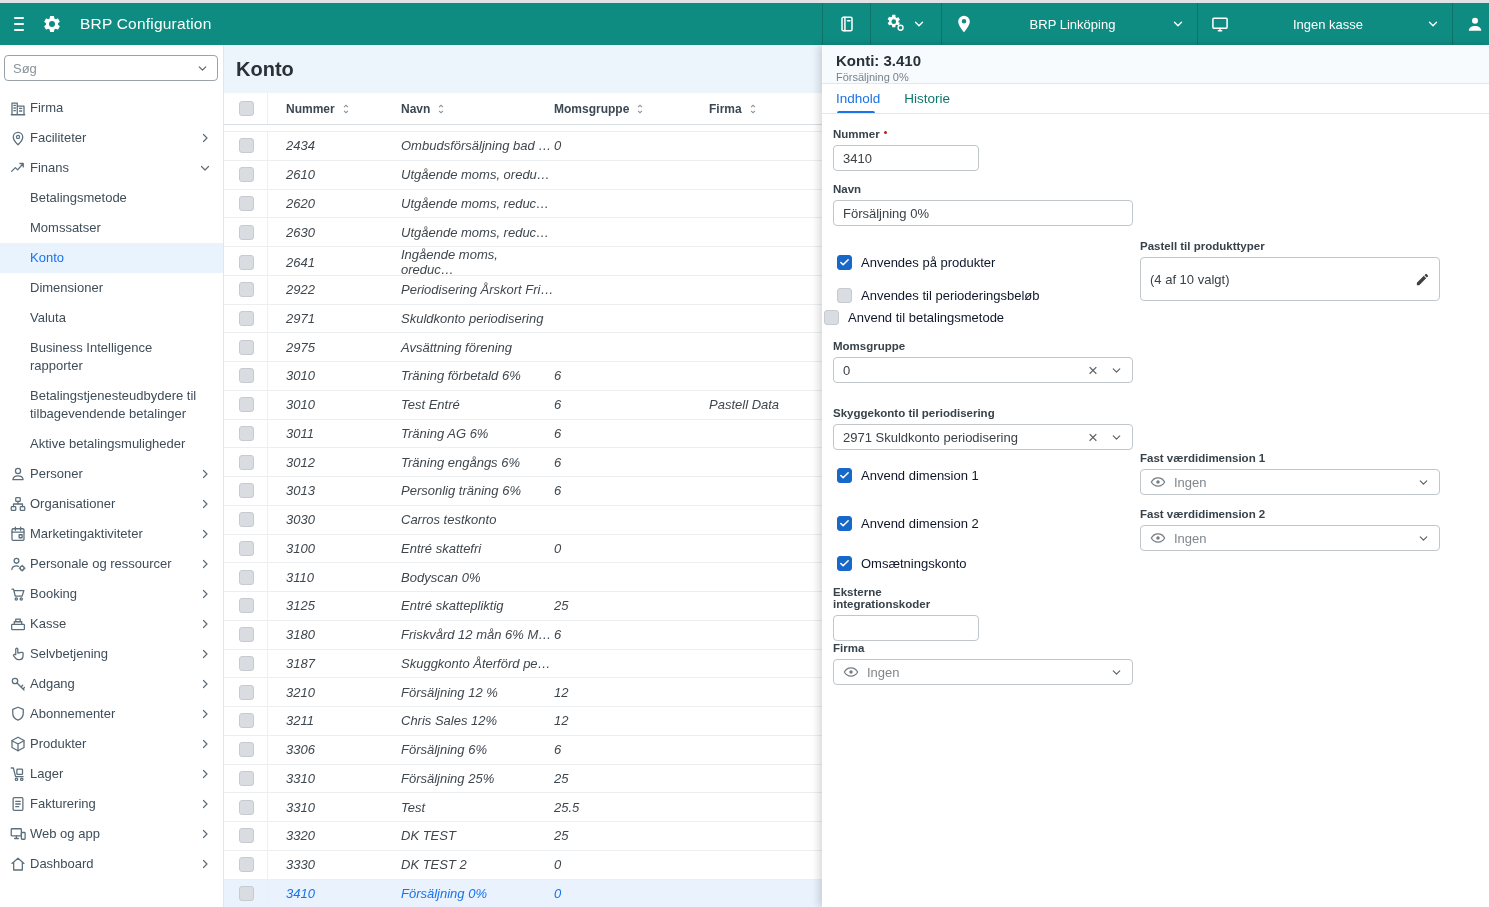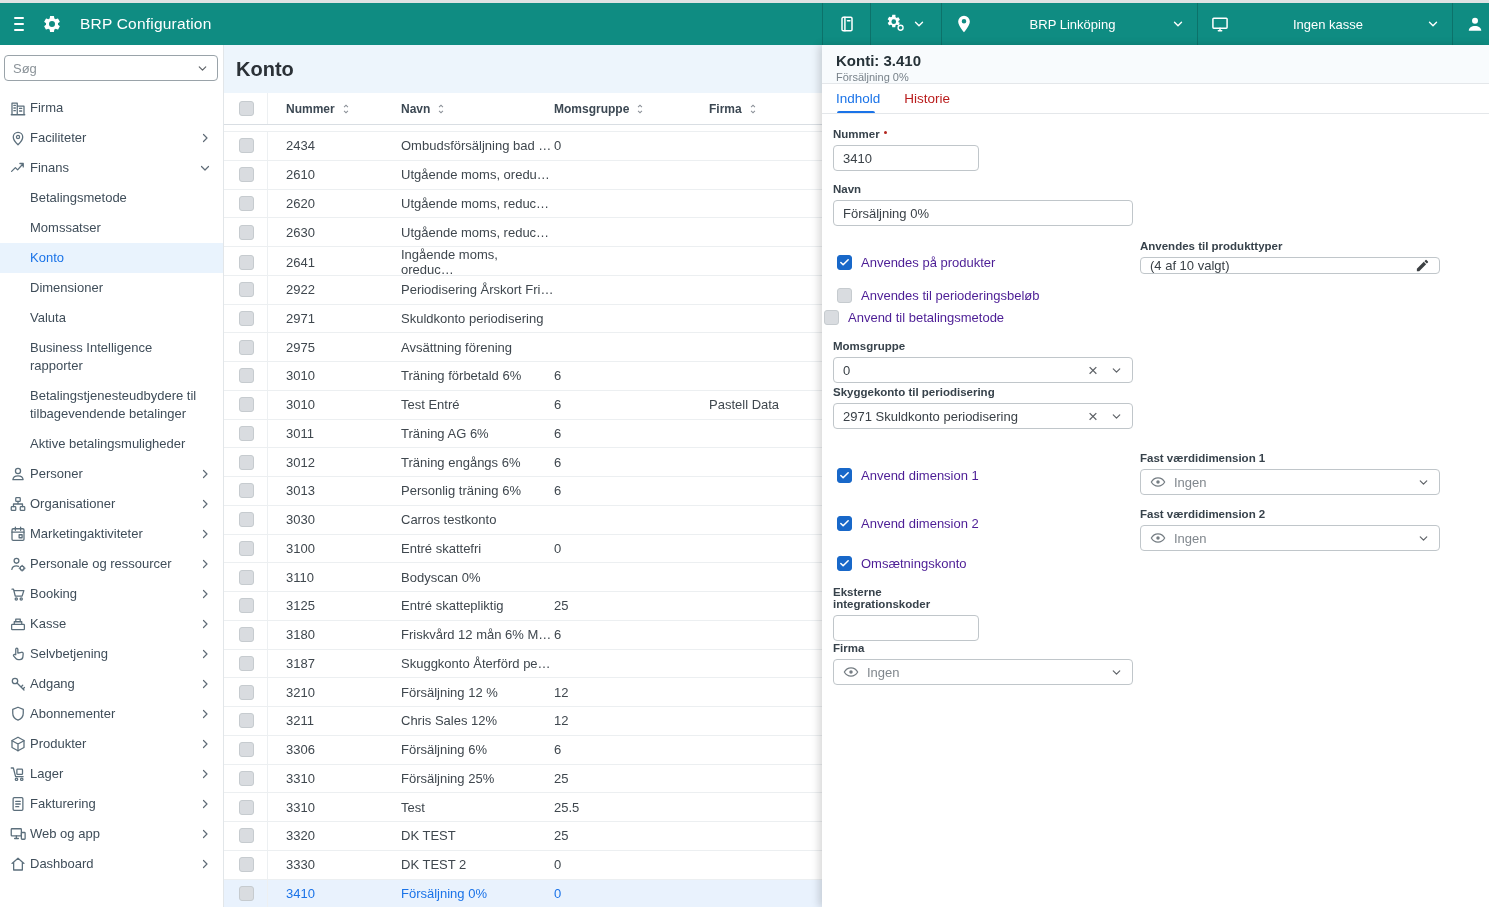--- a/index.html
+++ b/index.html
@@ -46,61 +46,61 @@
   .band { height:48px; display:flex; align-items:center; padding-left:12px; }
   .band h1 { font-size:20px; font-weight:700; color:#2b3137; }
   .table { background:#fff; width:624px; height:814px; overflow:hidden; }
   .thead, .trow { display:grid; grid-template-columns:44px 133px 153px 155px 1fr; align-items:center; }
   .thead { height:32px; border-bottom:1px solid #d9dee3; }
   .th { font-size:12px; font-weight:700; color:#3c4853; display:flex; align-items:center; gap:5px; }
   .th-num { padding-left:18px; }
   .sort { width:12px; height:12px; color:#8a9097; }
   .sort svg { width:12px; height:12px; display:block; }
   .rows { margin-top:6px; border-top:1px solid #eceff1; }
-  .trow { height:28.75px; border-bottom:1px solid #eceff1; font-size:13px; color:#3f474e; cursor:pointer; }
+  .trow { height:28.75px; border-bottom:1px solid #eceff1; font-size:13px; color:#3f474e; cursor:pointer;font-style:italic; }
   .cb-cell { height:100%; display:flex; align-items:center; border-right:1px solid #edf0f2; }
   .cb { width:15px; height:15px; border-radius:3px; background:#d9dce0; border:1px solid #c6cbcf; flex:0 0 auto; cursor:pointer; }
   .cb-cell .cb { margin-left:15px; }
   .c-num { padding-left:18px; }
   .trow.selected { background:#e9f2fd; }
   .trow.selected .c-num, .trow.selected .c-navn, .trow.selected .c-moms, .trow.selected .c-firma { color:#1a73e8; }
 
   
   .panel { position:absolute; top:0; right:0; width:667px; height:862px; background:#fff;
     box-shadow:-3px 0 8px rgba(0,0,0,.16); }
   .p-header { height:39px; background:#f8fbfd; border-bottom:1px solid #e4e7ea; padding:7px 0 0 14px; }
   .p-title { font-size:15px; font-weight:700; color:#263238; }
   .p-sub { font-size:11px; color:#78828a; margin-top:2px; }
   .p-tabs { height:30px; border-bottom:1px solid #e4e7ea; display:flex; align-items:center; padding-left:14px; gap:24px; position:relative; }
-  .tab { font-size:13.5px; color:#b91c1c; cursor:pointer; }
+  .tab { font-size:13.5px; color:#0f766e; cursor:pointer; }
   .tab.active { color:#1a73e8; font-weight:400; }
   .tab-underline { position:absolute; left:15px; bottom:0; width:38px; height:2px; background:#1a73e8; border-radius:2px 2px 0 0; }
   .p-body { position:relative; height:789px; }
   .fgroup { position:absolute; }
   .flabel { font-size:11.5px; font-weight:700; color:#37424b; margin-bottom:5px; display:flex; align-items:center; gap:4px; }
   .req { width:3px; height:3px; border-radius:50%; background:#b3261e; display:inline-block; margin-top:-4px; }
   .tbox { height:26px; border:1px solid #c0c6ca; border-radius:4px; background:#fff; font-size:13px; color:#3a4147;
     display:flex; align-items:center; padding:0 9px; width:100%; gap:8px; }
   .tbox input { border:none; outline:none; flex:1; font-size:13px; color:#3a4147; font-family:"Liberation Sans",sans-serif; background:transparent; width:100%; }
   .tbox .val { flex:1; }
   .tbox .val.gray { color:#80878d; }
-  .tbox.h28 { height:17px; }
+  .tbox.h28 { height:44px; }
   .clear-x { font-size:17px; color:#5f6368; line-height:1; cursor:pointer; margin-right:4px; }
   .dd-chev { width:13px; height:13px; color:#5f6368; cursor:pointer; }
   .dd-chev svg { width:13px; height:13px; display:block; }
   .eye { width:16px; height:16px; color:#757d83; }
   .eye svg { width:16px; height:16px; display:block; }
   .pencil { width:15px; height:15px; color:#3c4043; cursor:pointer; }
   .pencil svg { width:15px; height:15px; display:block; }
   .cbrow { position:absolute; display:flex; align-items:center; gap:9px; cursor:pointer; }
   .cbrow .box { width:15px; height:15px; border-radius:3px; background:#d9dce0; border:1px solid #c6cbcf; display:flex; align-items:center; justify-content:center; }
   .cbrow .box svg { width:11px; height:11px; display:none; }
   .cbrow .box.checked { background:#1868c9; border-color:#1868c9; }
   .cbrow .box.checked svg { display:block; }
-  .cbrow .cbl { font-size:13px; color:#4c1d95; }
+  .cbrow .cbl { font-size:13px; color:#0f172a; }
 </style>
 </head>
 <body>
 
 <div class="topstrip"></div>
 
 <div class="topbar">
   <div class="tb-left">
     <div class="hamburger">
         <i></i>
@@ -852,21 +852,21 @@
         <div class="cbrow" style="left:15px; top:174px">
           <span class="box"></span>
           <span class="cbl">Anvendes til perioderingsbeløb</span>
         </div>
         <div class="cbrow" style="left:2px; top:196px">
           <span class="box"></span>
           <span class="cbl">Anvend til betalingsmetode</span>
         </div>
 
         <div class="fgroup" style="left:318px; top:126px; width:300px">
-          <div class="flabel">Anvendes til produkttyper</div>
+          <div class="flabel">Pastell til produkttyper</div>
           <div class="tbox h28">
             <span class="val">(4 af 10 valgt)</span>
             <span class="pencil">
                 <svg viewBox="0 0 24 24" fill="currentColor">
                   <path d="M3 17.25V21h3.75L17.81 9.94l-3.75-3.75L3 17.25zM20.71 7.04a1 1 0 000-1.41L18.37 3.29a1 1 0 00-1.41 0l-1.83 1.83 3.75 3.75 1.83-1.83z"></path>
                 </svg>
               </span>
           </div>
         </div>
 
@@ -876,21 +876,21 @@
             <span class="val">0</span>
             <span class="clear-x">×</span>
             <span class="dd-chev">
                 <svg viewBox="0 0 24 24" fill="none" stroke="currentColor" stroke-width="2.2" stroke-linecap="round" stroke-linejoin="round">
                   <path d="M6 9l6 6 6-6"></path>
                 </svg>
               </span>
           </div>
         </div>
 
-        <div class="fgroup" style="left:11px; top:272px; width:300px">
+        <div class="fgroup" style="left:11px; top:293px; width:300px">
           <div class="flabel">Skyggekonto til periodisering</div>
           <div class="tbox">
             <span class="val">2971 Skuldkonto periodisering</span>
             <span class="clear-x">×</span>
             <span class="dd-chev">
                 <svg viewBox="0 0 24 24" fill="none" stroke="currentColor" stroke-width="2.2" stroke-linecap="round" stroke-linejoin="round">
                   <path d="M6 9l6 6 6-6"></path>
                 </svg>
               </span>
           </div>

